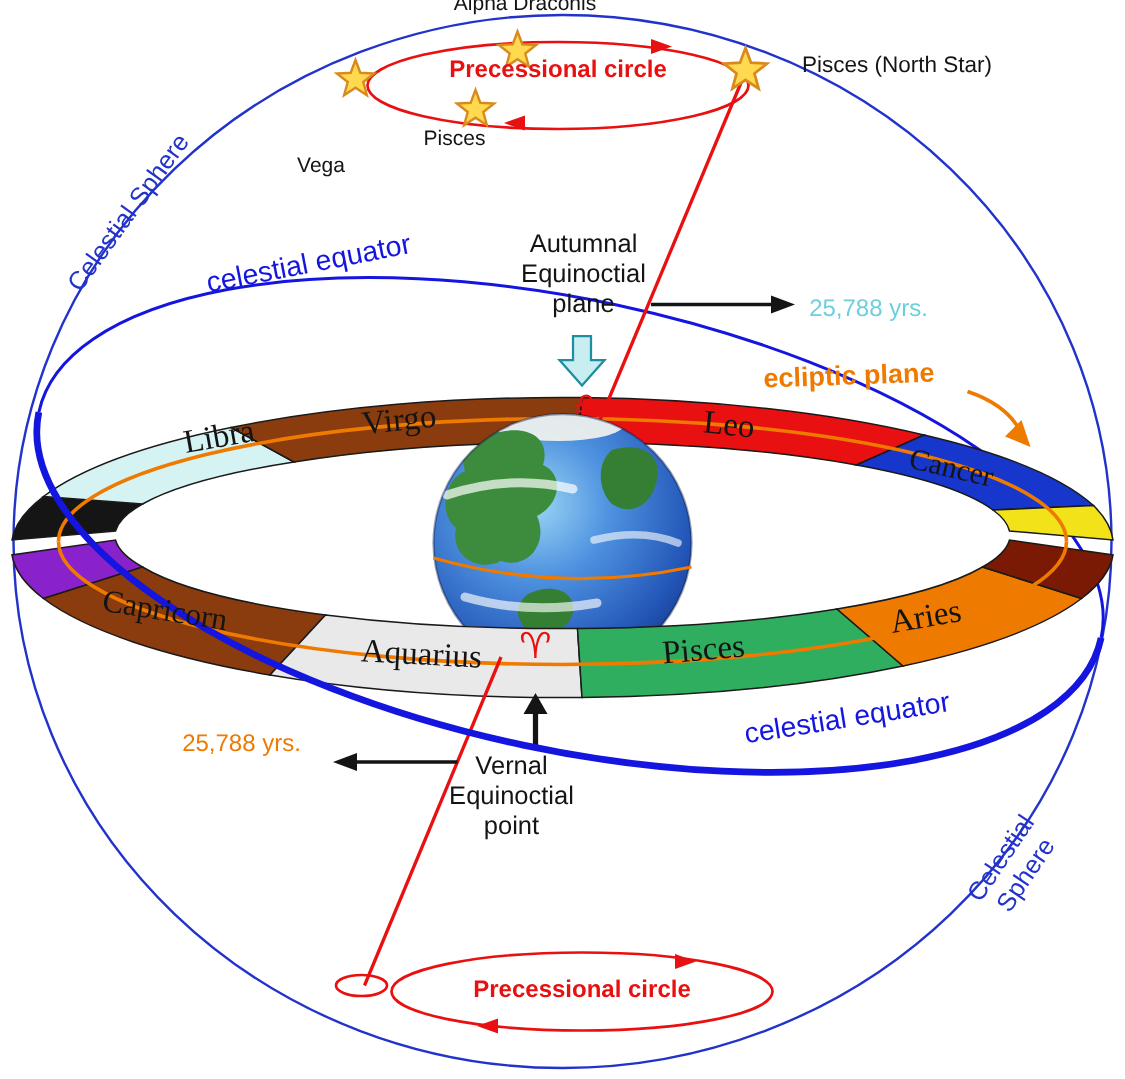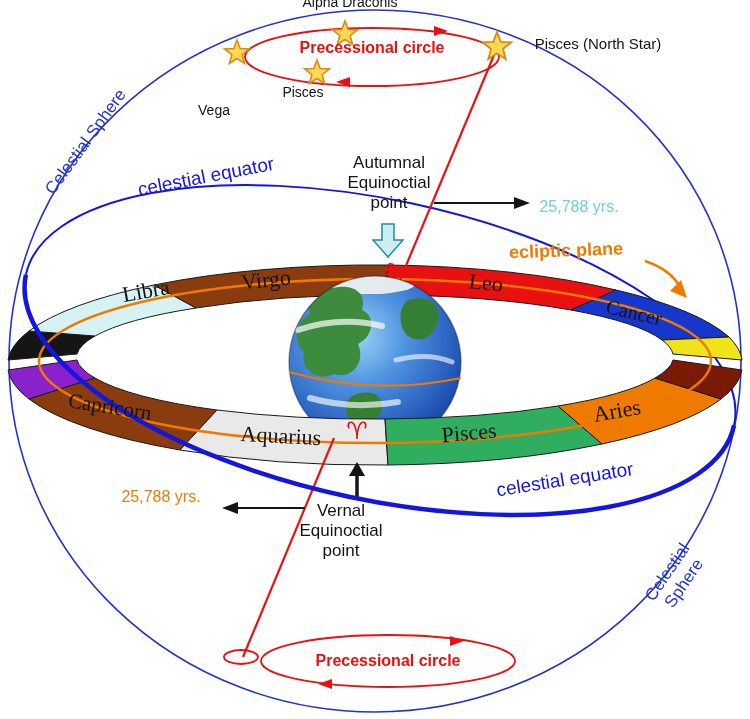--- a/index.html
+++ b/index.html
@@ -110,21 +110,21 @@
 <div class="lbl" style="left: 676px; top: 578px; font-size: 17px; transform: translate(-50%, -50%) rotate(-56deg); color: rgb(34, 51, 204);">Celestial Sphere</div>
 
 <div class="lbl" style="left: 206px; top: 177px; font-size: 19px; transform: translate(-50%, -50%) rotate(-11deg); color: rgb(21, 21, 224);">celestial equator</div>
 
 <div class="lbl" style="left: 565px; top: 480px; font-size: 19px; transform: translate(-50%, -50%) rotate(-9deg); color: rgb(21, 21, 224);">celestial equator</div>
 
 <div class="lbl" style="left: 566px; top: 251px; font-size: 18px; font-weight: bold; transform: translate(-50%, -50%) rotate(-2deg); color: rgb(239, 122, 0);">ecliptic plane</div>
 
 <div class="lbl" style="left:389px;top:183px;font-size:17px;">Autumnal
 Equinoctial
-point</div>
+plane</div>
 
 <div class="lbl" style="left:341px;top:531px;font-size:17px;">Vernal
 Equinoctial
 point</div>
 
 <div class="lbl" style="left: 579px; top: 207px; font-size: 16px; color: rgb(111, 206, 222);">25,788 yrs.</div>
 
 <div class="lbl" style="left: 161px; top: 497px; font-size: 16px; color: rgb(239, 122, 0);">25,788 yrs.</div>
 
 <div class="lbl" style="left:598px;top:44px;font-size:15px;">Pisces (North Star)</div>

